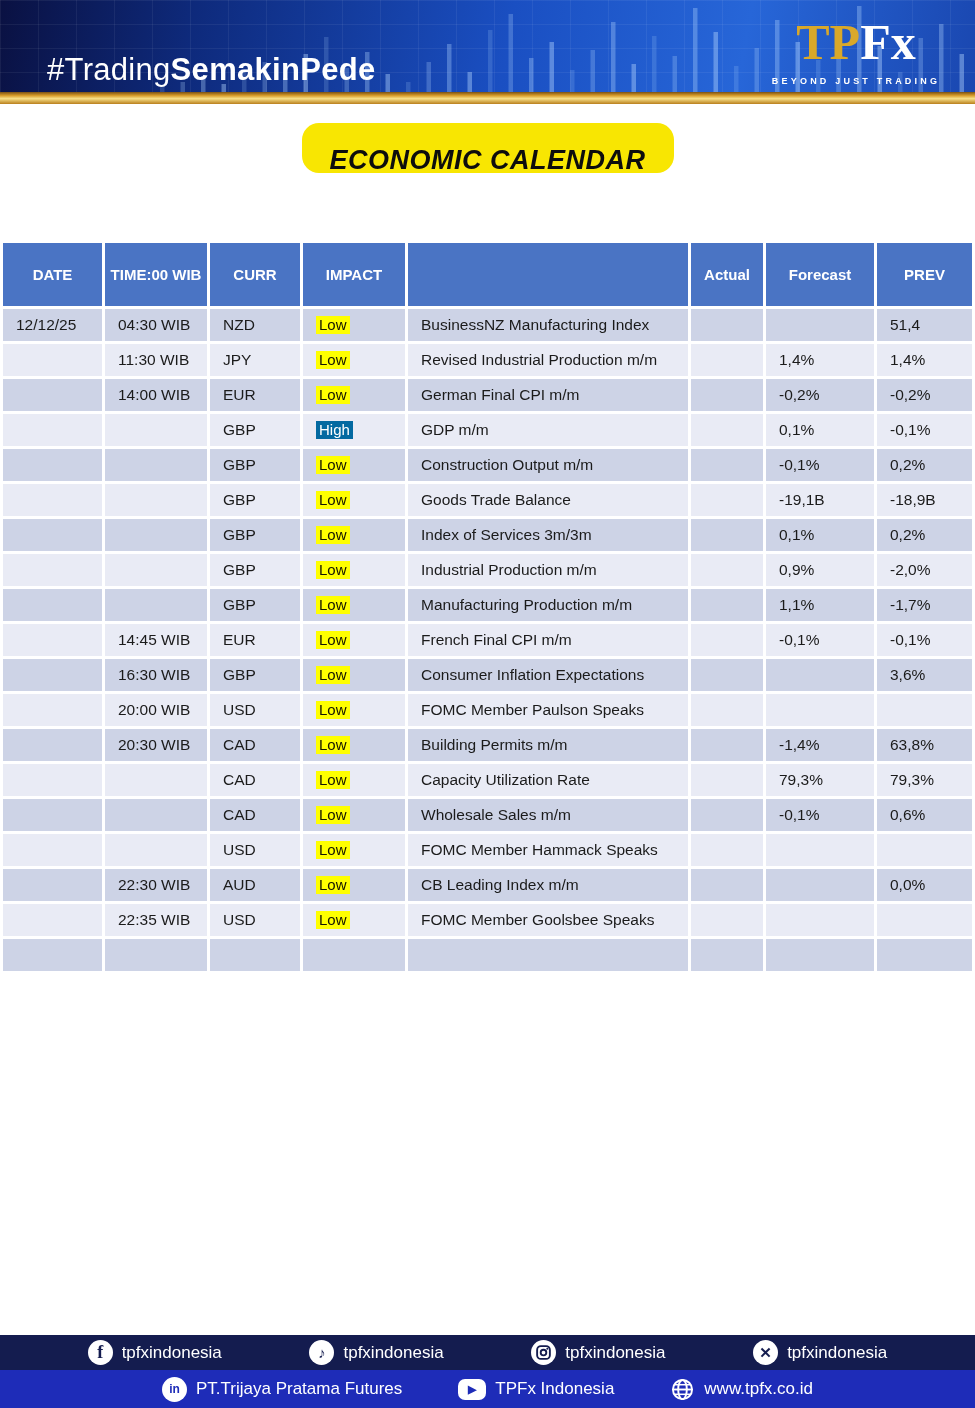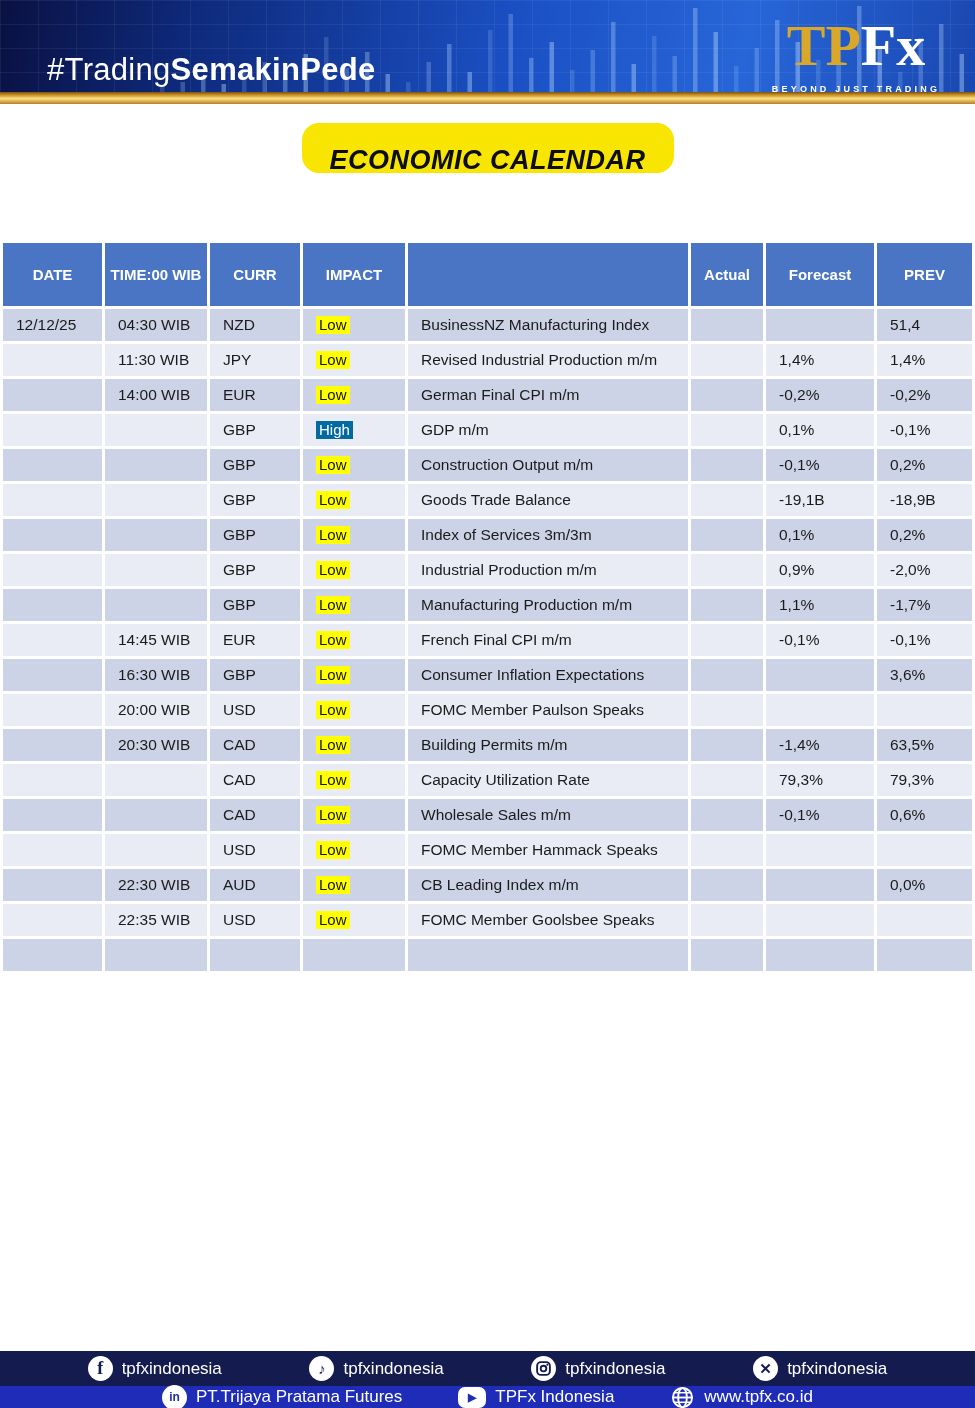--- a/index.html
+++ b/index.html
@@ -14,21 +14,21 @@
     background-image:linear-gradient(rgba(255,255,255,.06) 1px, transparent 1px),
                      linear-gradient(90deg, rgba(255,255,255,.06) 1px, transparent 1px);
     background-size:38px 24px; }
   .banner-chart { position:absolute; left:0; top:0; width:975px; height:92px; }
   .gold-strip { position:absolute; left:0; right:0; bottom:0; height:12px;
     background:linear-gradient(180deg,#7a5113 0%,#d99e2b 30%,#f7e089 55%,#b97f1c 100%); }
   .hashtag { position:absolute; left:47px; top:52px; font-size:31px; color:#fff; z-index:2; letter-spacing:.3px; }
   .hashtag .lt { font-weight:400; }
   .hashtag .bd { font-weight:800; }
   .logo { position:absolute; right:34px; top:16px; width:170px; text-align:center; z-index:2; }
-  .logo-main { font-family:"Liberation Serif", serif; font-size:58px; font-weight:bold; line-height:1.05; }
+  .logo-main { font-family:"Liberation Serif", serif; font-size:50px; font-weight:bold; line-height:1.05; }
   .logo-tp { color:#d9a82a; }
   .logo-fx { color:#ffffff; }
   .logo-tagline { margin-top:7px; font-size:9px; letter-spacing:3.2px; color:#fff; font-weight:bold; white-space:nowrap; }
 
   
   .badge { position:absolute; top:123px; left:50%; transform:translateX(-50%);
     background:#f8e602; color:#0d0d0d; font-size:27px; font-weight:800; font-style:italic;
     padding:12px 28px; height:50px; line-height:50px; border-radius:17px; letter-spacing:.5px; white-space:nowrap; }
 
   
@@ -39,21 +39,21 @@
     vertical-align:middle; overflow:hidden; white-space:nowrap; }
   .cal-table tbody tr:nth-child(odd) td { background:#cdd3e6; }
   .cal-table tbody tr:nth-child(even) td { background:#e9ebf5; }
   .chip { display:inline-block; padding:0 3px; font-size:15px; line-height:1.25; }
   .chip-low { background:#ffff00; color:#141400; }
   .chip-high { background:#0369a1; color:#ffffff; }
 
   
   .footer { position:absolute; left:0; bottom:0; width:975px; z-index:3; }
   .footer-row1 { height:35px; background:#141c4f; display:flex; align-items:center; justify-content:space-evenly; }
-  .footer-row2 { height:22px; background:#1e2cb8; display:flex; align-items:center; justify-content:center; gap:56px; }
+  .footer-row2 { height:38px; background:#1e2cb8; display:flex; align-items:center; justify-content:center; gap:56px; }
   .social { display:flex; align-items:center; gap:9px; color:#fff; font-size:17px; font-weight:500; cursor:pointer; }
   .icn { width:25px; height:25px; border-radius:50%; background:#fff; color:#141c4f;
     display:flex; align-items:center; justify-content:center; font-weight:bold; font-size:15px; flex:0 0 auto; }
   .footer-row2 .icn { color:#1e2cb8; }
   .icn.fb { font-family:"Liberation Serif", serif; font-size:18px; }
   .icn.li { font-size:12px; letter-spacing:0; }
   .icn.yt { border-radius:7px; width:28px; height:21px; font-size:11px; }
   .icn.globe { background:transparent; }
 </style>
 </head>
@@ -264,21 +264,21 @@
           <td></td>
         </tr>
         <tr>
           <td></td>
           <td>20:30 WIB</td>
           <td>CAD</td>
           <td><span class="chip chip-low">Low</span></td>
           <td>Building Permits m/m</td>
           <td></td>
           <td>-1,4%</td>
-          <td>63,5%</td>
+          <td>63,8%</td>
         </tr>
         <tr>
           <td></td>
           <td></td>
           <td>CAD</td>
           <td><span class="chip chip-low">Low</span></td>
           <td>Capacity Utilization Rate</td>
           <td></td>
           <td>79,3%</td>
           <td>79,3%</td>

